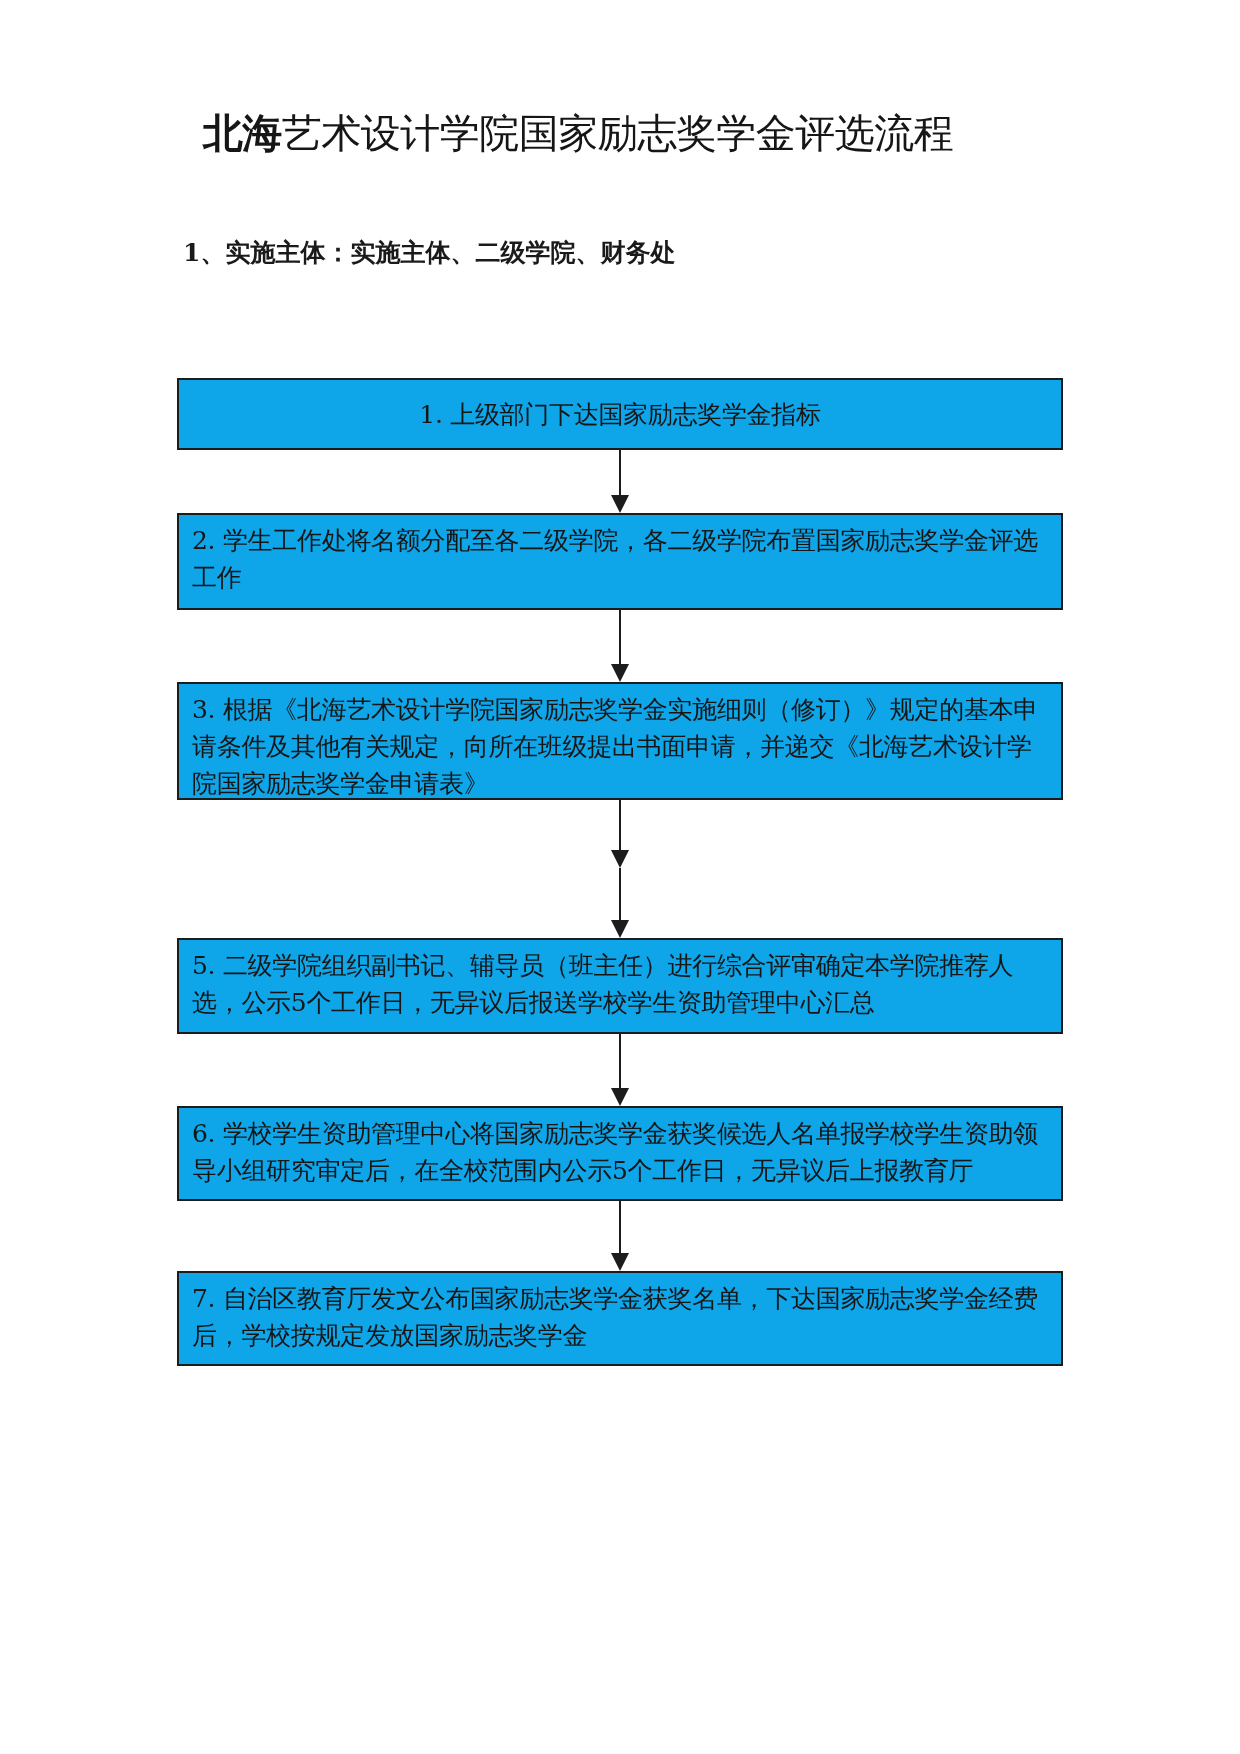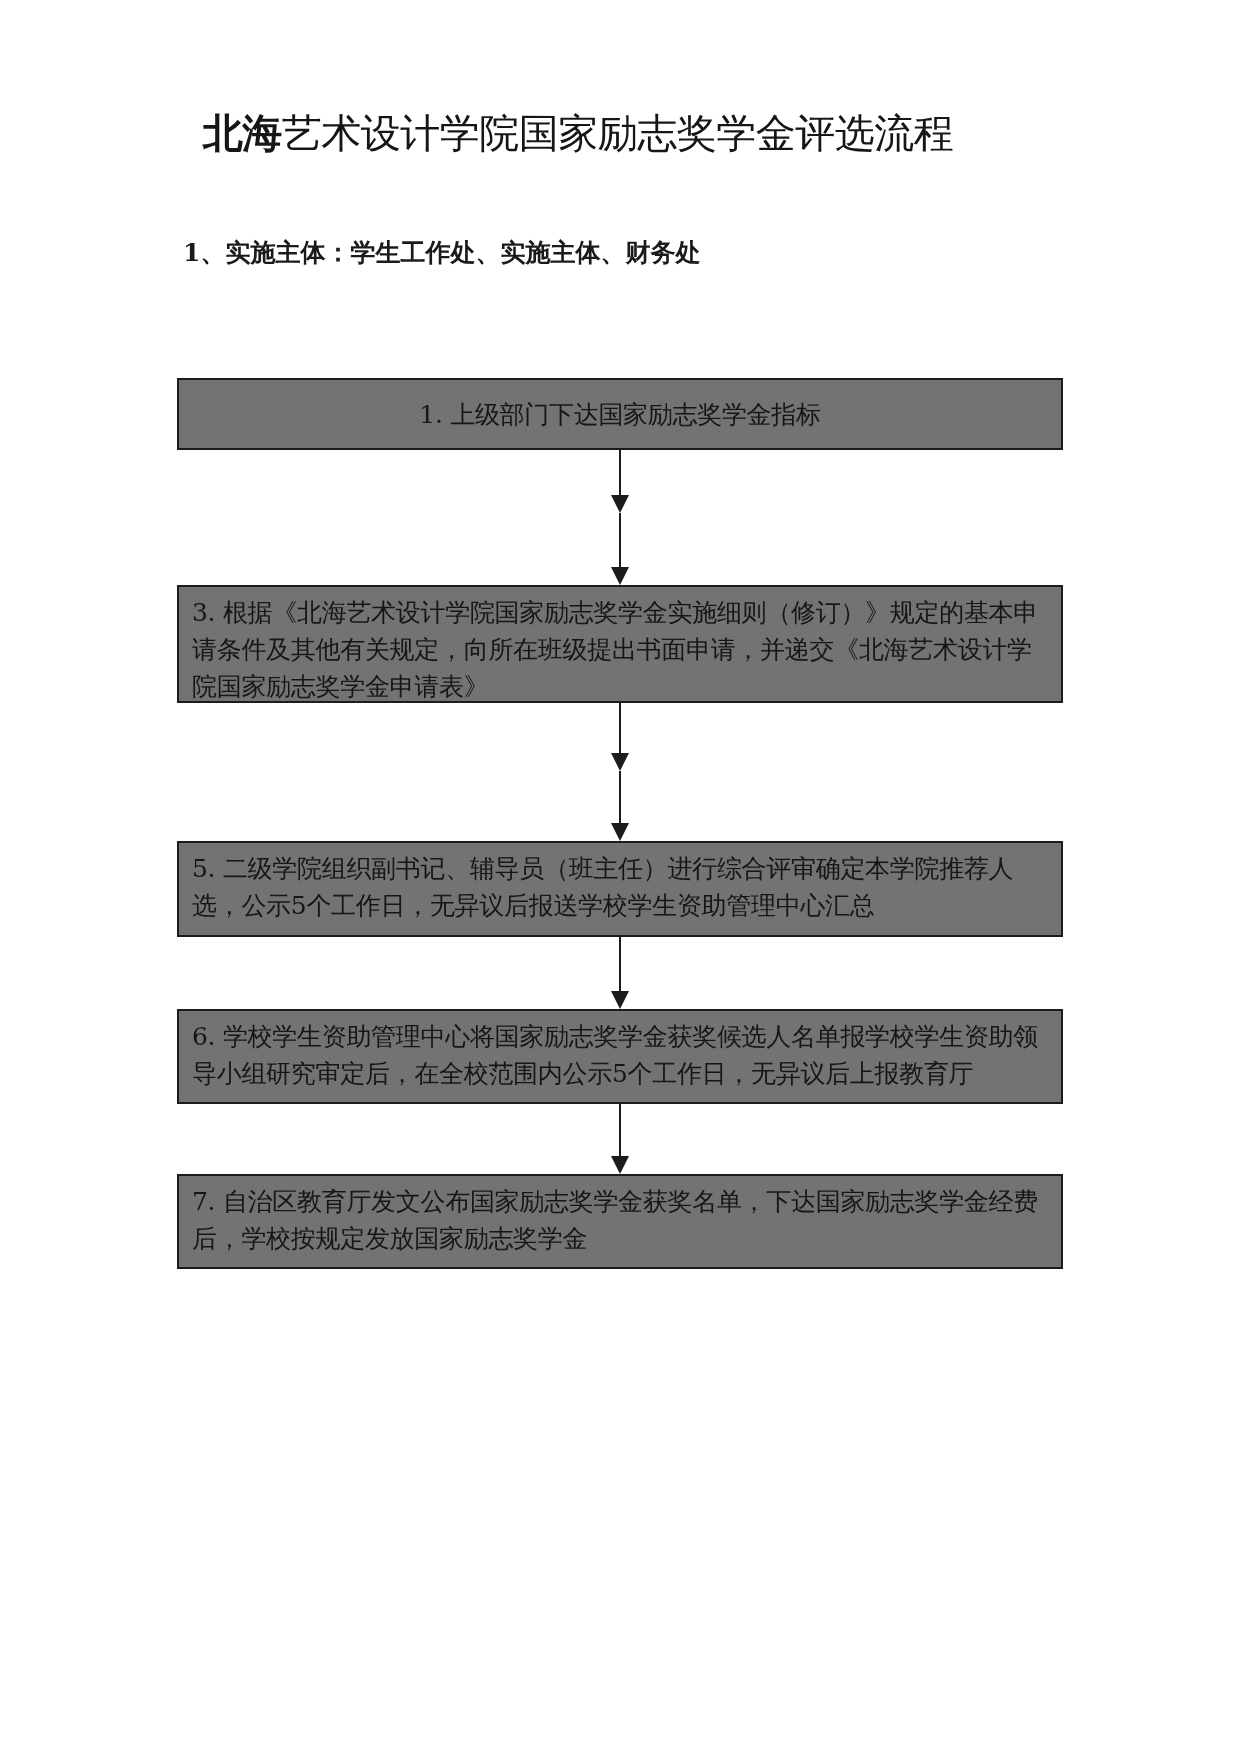--- a/index.html
+++ b/index.html
@@ -63,21 +63,21 @@
   .flow {
     position: absolute;
     top: 378px;
     left: 177px;
     width: 886px;
   }
   .step-box {
     box-sizing: border-box;
     width: 886px;
     border: 2px solid #1c1c1c;
-    background: #737373;
+    background: #0ea5e9;
     font-size: 25px;
     line-height: 37px;
     letter-spacing: -0.3px;
     color: #161616;
     padding: 7px 13px 0 13px;
     text-align: left;
   }
   .step-box.center {
     display: flex;
     align-items: center;
@@ -128,35 +128,38 @@
 <body>
 
 <div class="page">
 
   <h1 class="doc-title" style="margin:0; font-weight:400;">
     <span class="t-bold">北海</span><span class="t-reg">艺术设计学院国家励志奖学金评选流程</span>
   </h1>
 
   <div class="intro">
     <div class="intro-line">
-      <span class="prefix">1、实施主体：</span><span class="value">学生工作处、实施主体、财务处</span>
+      <span class="prefix">1、实施主体：</span><span class="value">实施主体、二级学院、财务处</span>
     </div>
   </div>
 
   <div class="flow">
 
     <div class="step-box b1 center">
       <span>1. 上级部门下达国家励志奖学金指标</span>
     </div>
 
     <div class="arrow a1">
       <div class="shaft"></div>
       <div class="head"></div>
     </div>
 
+    <div class="step-box b2">
+      <span>2. 学生工作处将名额分配至各二级学院，各二级学院布置国家励志奖学金评选工作</span>
+    </div>
 
     <div class="arrow a2">
       <div class="shaft"></div>
       <div class="head"></div>
     </div>
 
     <div class="step-box b3">
       <span>3. 根据《北海艺术设计学院国家励志奖学金实施细则（修订）》规定的基本申请条件及其他有关规定，向所在班级提出书面申请，并递交《北海艺术设计学院国家励志奖学金申请表》</span>
     </div>
 

